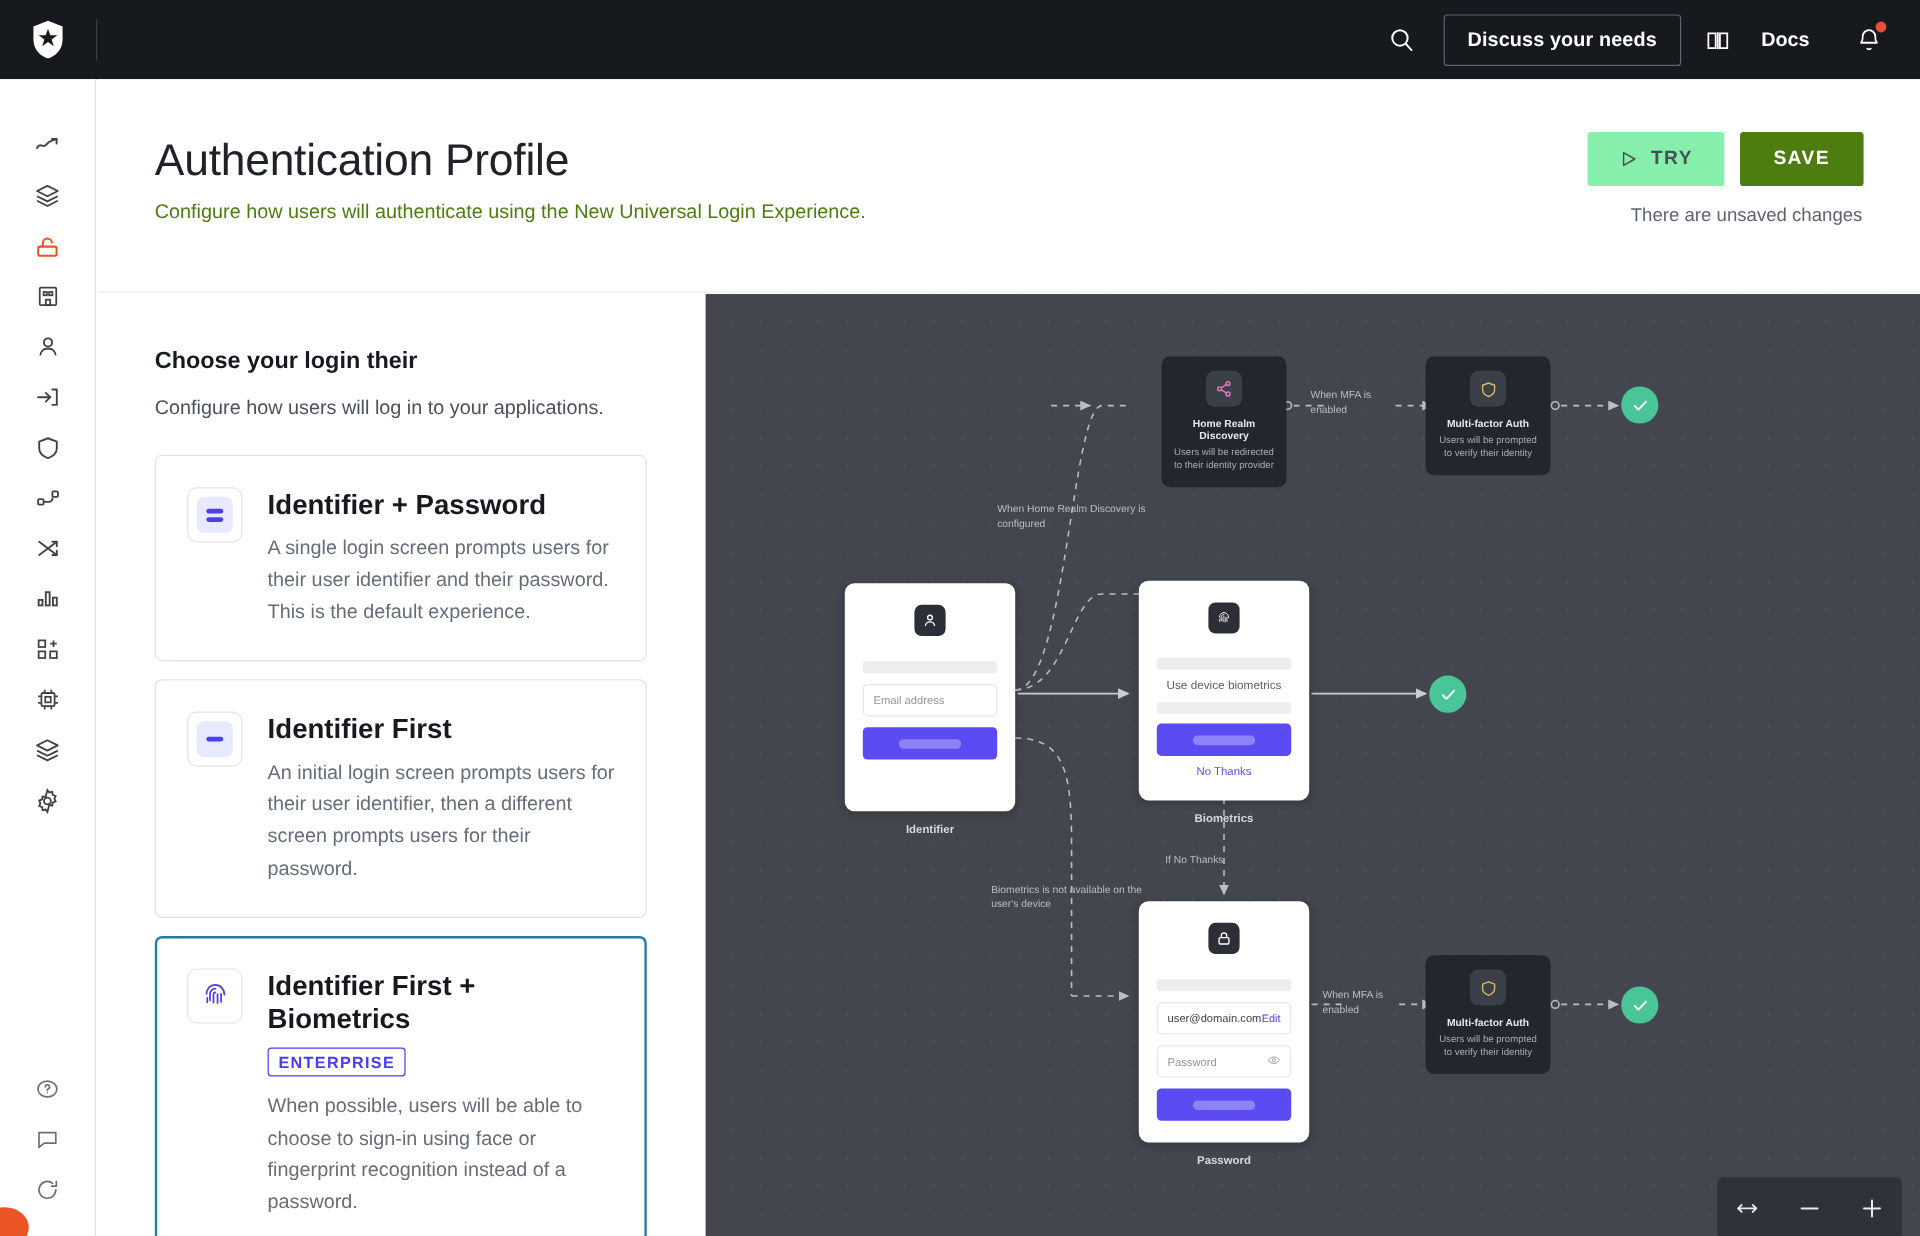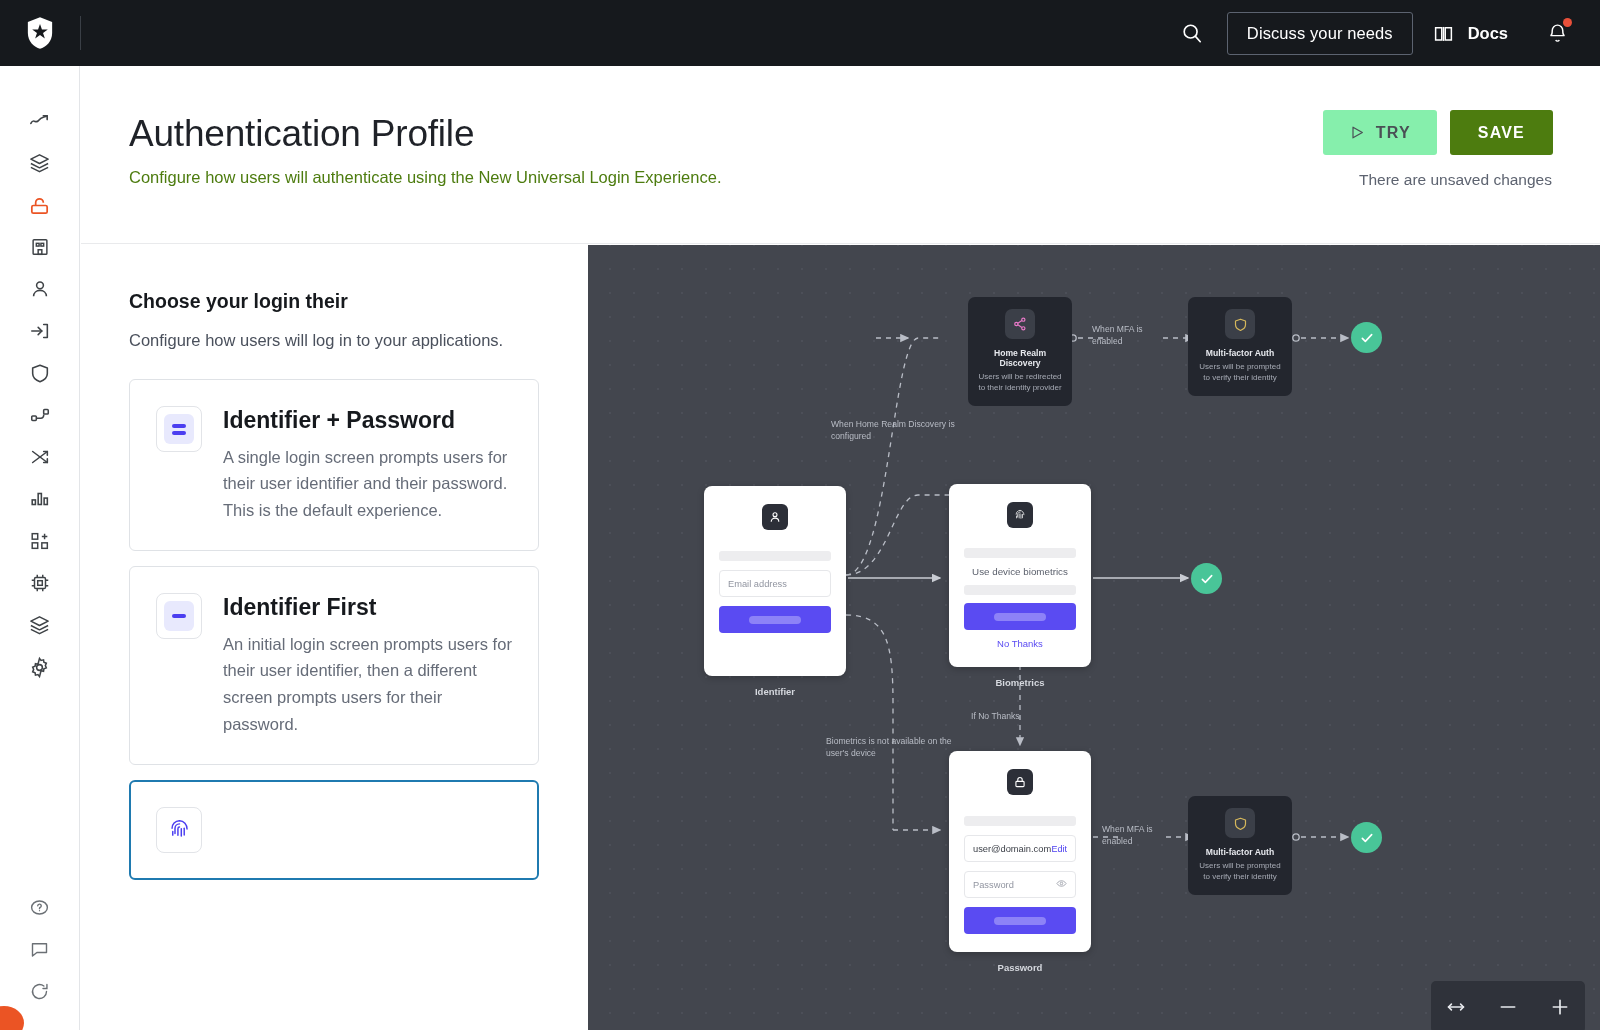--- a/index.html
+++ b/index.html
@@ -23,27 +23,27 @@
   .topbar-right {
     margin-left: auto; display: flex; align-items: center; gap: 0;
     padding-right: 28px;
   }
   .search-btn {
     width: 46px; height: 46px; display: flex; align-items: center; justify-content: center;
     cursor: pointer;
   }
   .discuss-btn {
     border: 1px solid #5c6370; border-radius: 3px;
-    color: #ffffff; font-size: 16.5px; font-weight: 400;
+    color: #ffffff; font-size: 16.5px; font-weight: 700;
     padding: 11px 19px; margin-left: 12px; margin-right: 20px;
     cursor: pointer; background: transparent;
     letter-spacing: .1px;
   }
   .docs-btn {
-    display: flex; align-items: center; gap: 14px;
+    display: flex; align-items: center; gap: 26px;
     color: #ffffff; font-size: 16.5px; font-weight: 700;
     cursor: pointer; margin-right: 34px;
   }
   .bell-btn { position: relative; width: 30px; height: 30px; cursor: pointer; display:flex; align-items:center; justify-content:center;}
   .bell-dot {
     position: absolute; top: 0px; right: 0px;
     width: 9px; height: 9px; border-radius: 50%; background: #e8503a;
   }
 
   
@@ -444,20 +444,25 @@
     <div class="flow-icon">
       <svg width="27" height="27" viewBox="0 0 24 24" fill="none" stroke="#4b3ef0" stroke-width="1.3" stroke-linecap="round">
         <path d="M12 4.2c-4 0-6.6 3.2-6.6 6.6"></path>
         <path d="M12 7c-2.4 0-4 1.9-4 4v4.6"></path>
         <path d="M12 9.8c-.9 0-1.4.7-1.4 1.5v5.8"></path>
         <path d="M13.6 11.3v6.4"></path>
         <path d="M16.2 10.8v6"></path>
         <path d="M18.7 11.5c0-3.8-2.8-7.3-6.7-7.3"></path>
         <path d="M6 13.8v3.2"></path>
       </svg>
+    </div>
+    <div class="flow-body">
+      <div class="flow-name">Identifier First + Biometrics</div>
+      <div class="badge-ent">ENTERPRISE</div>
+      <div class="flow-desc">When possible, users will be able to choose to sign-in using face or fingerprint recognition instead of a password.</div>
     </div>
   </div>
 </div>
 
 <div class="diagram">
 
   <svg class="diag-svg">
     <defs>
       <marker id="arw" markerWidth="7" markerHeight="7" refX="6" refY="3.2" orient="auto">
         <path d="M0,0 L7,3.2 L0,6.4 z" fill="#b9bdc6"></path>

